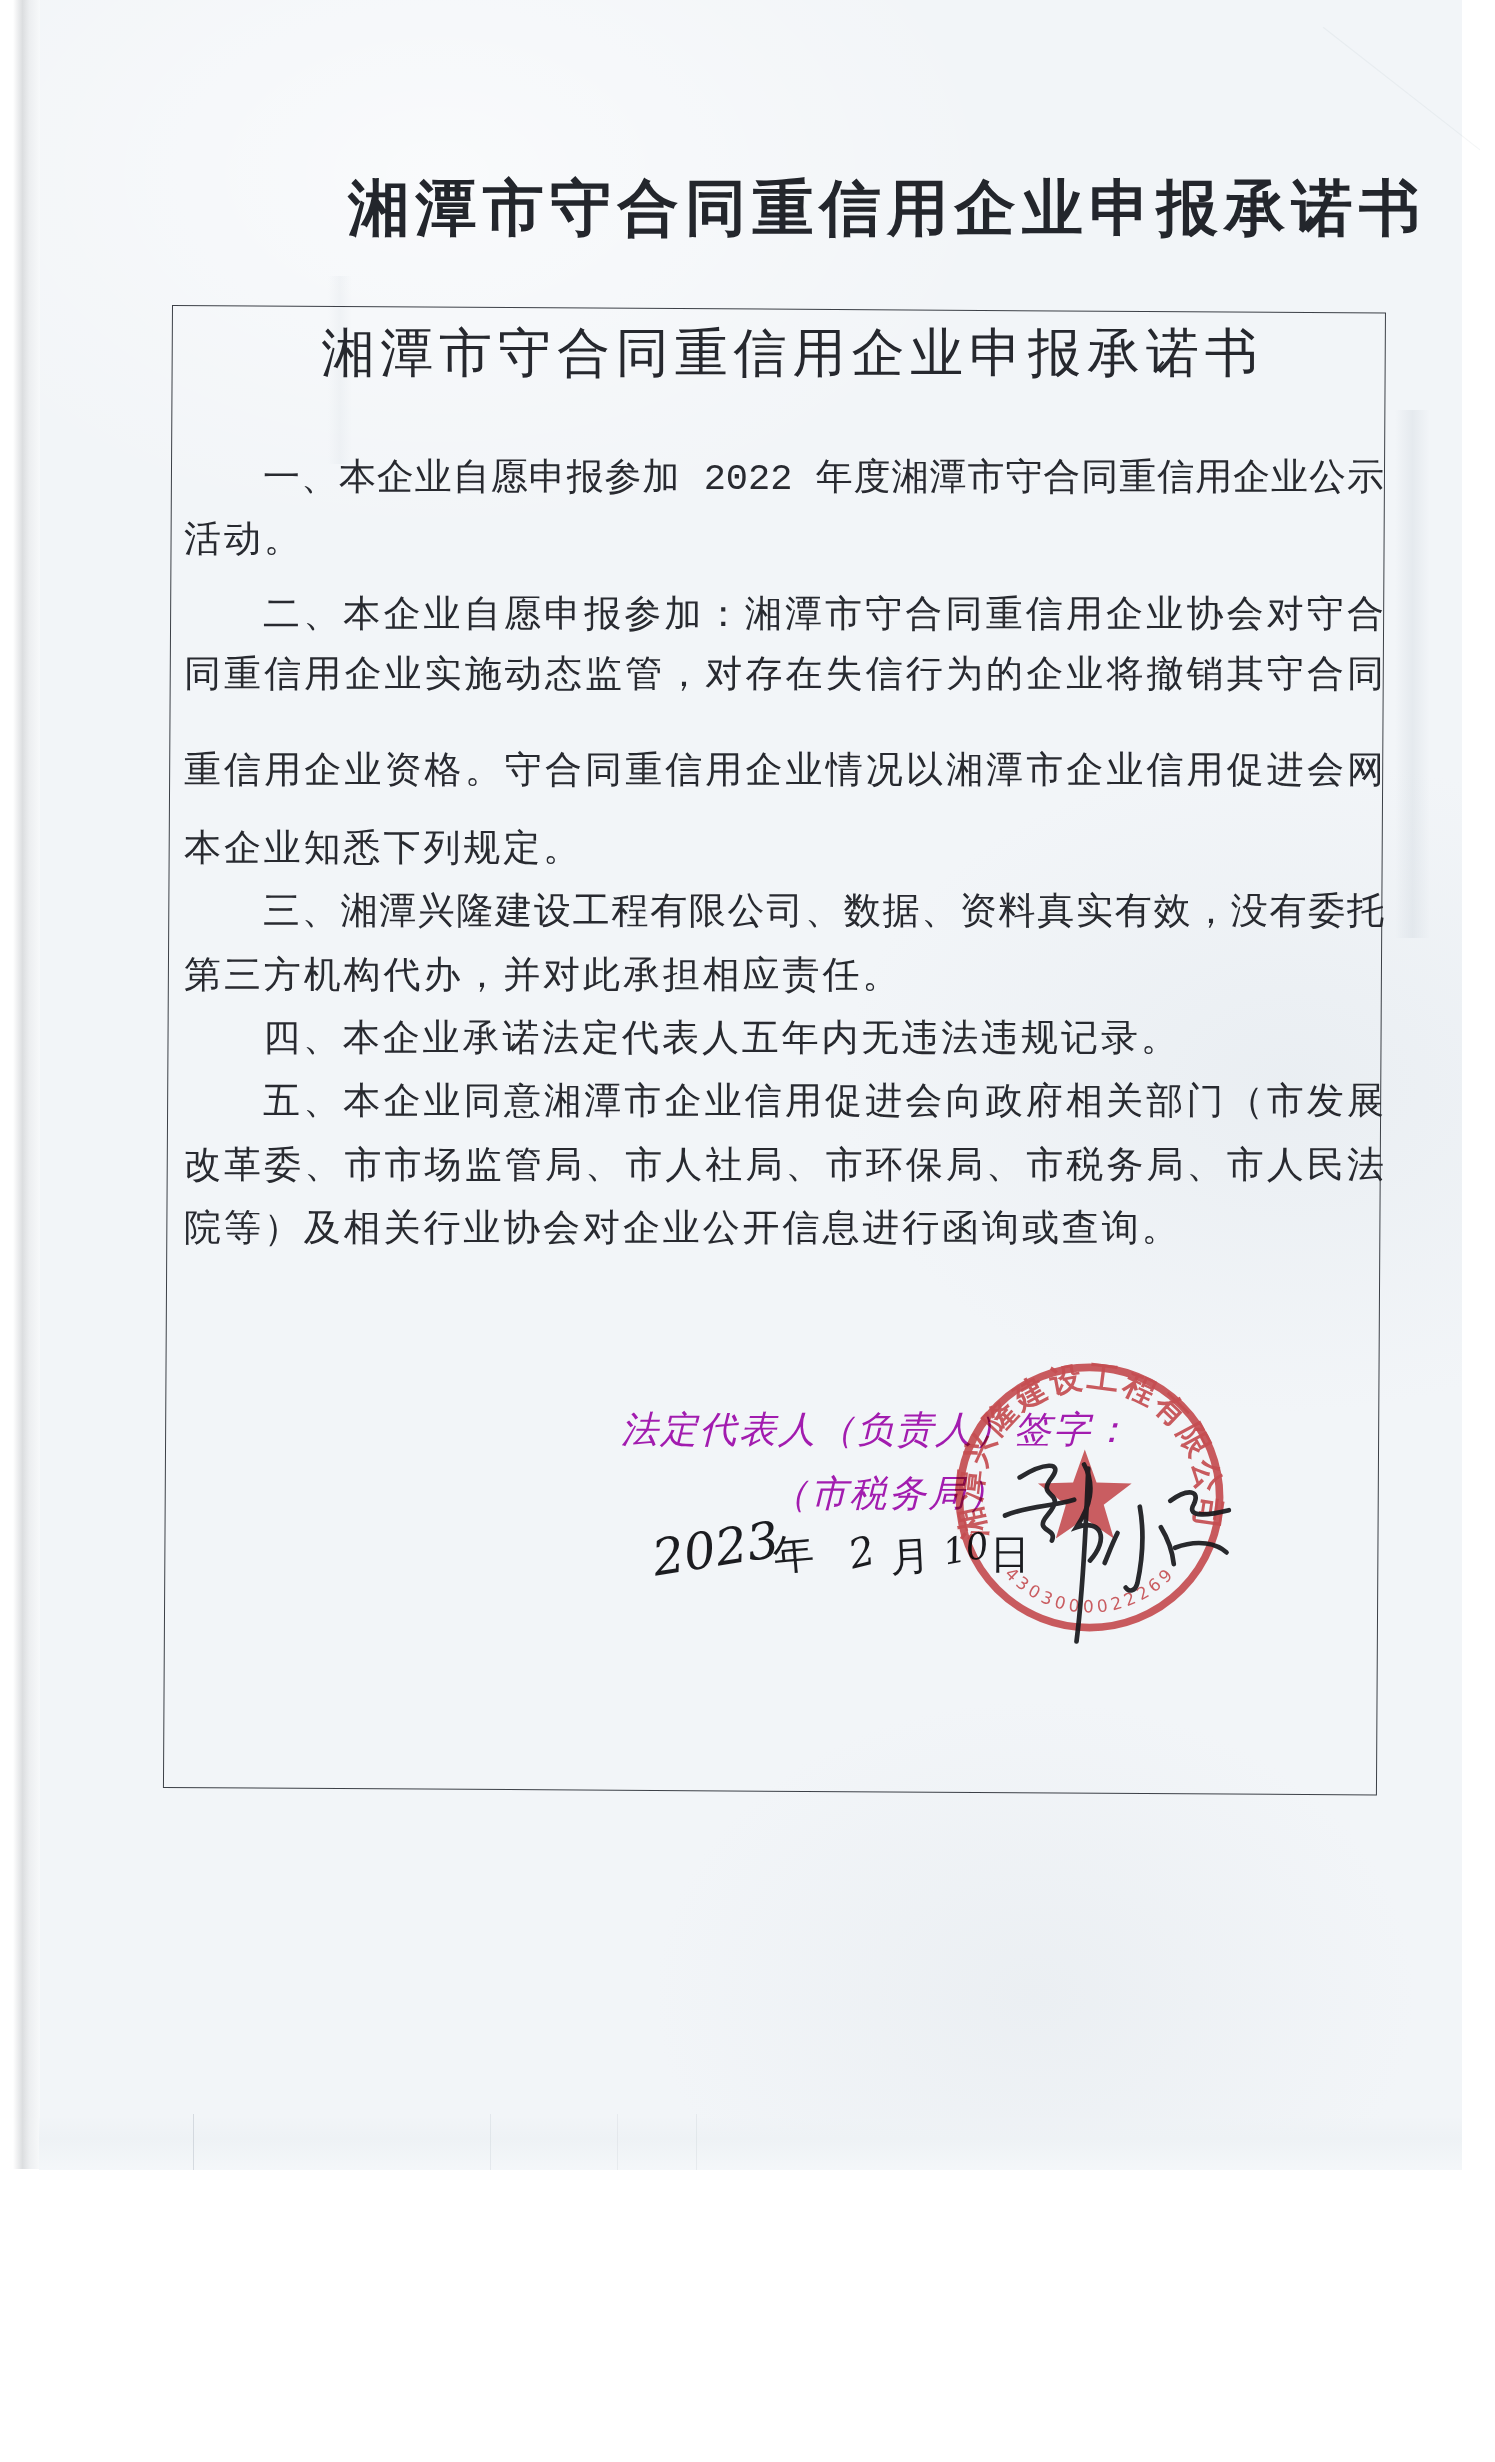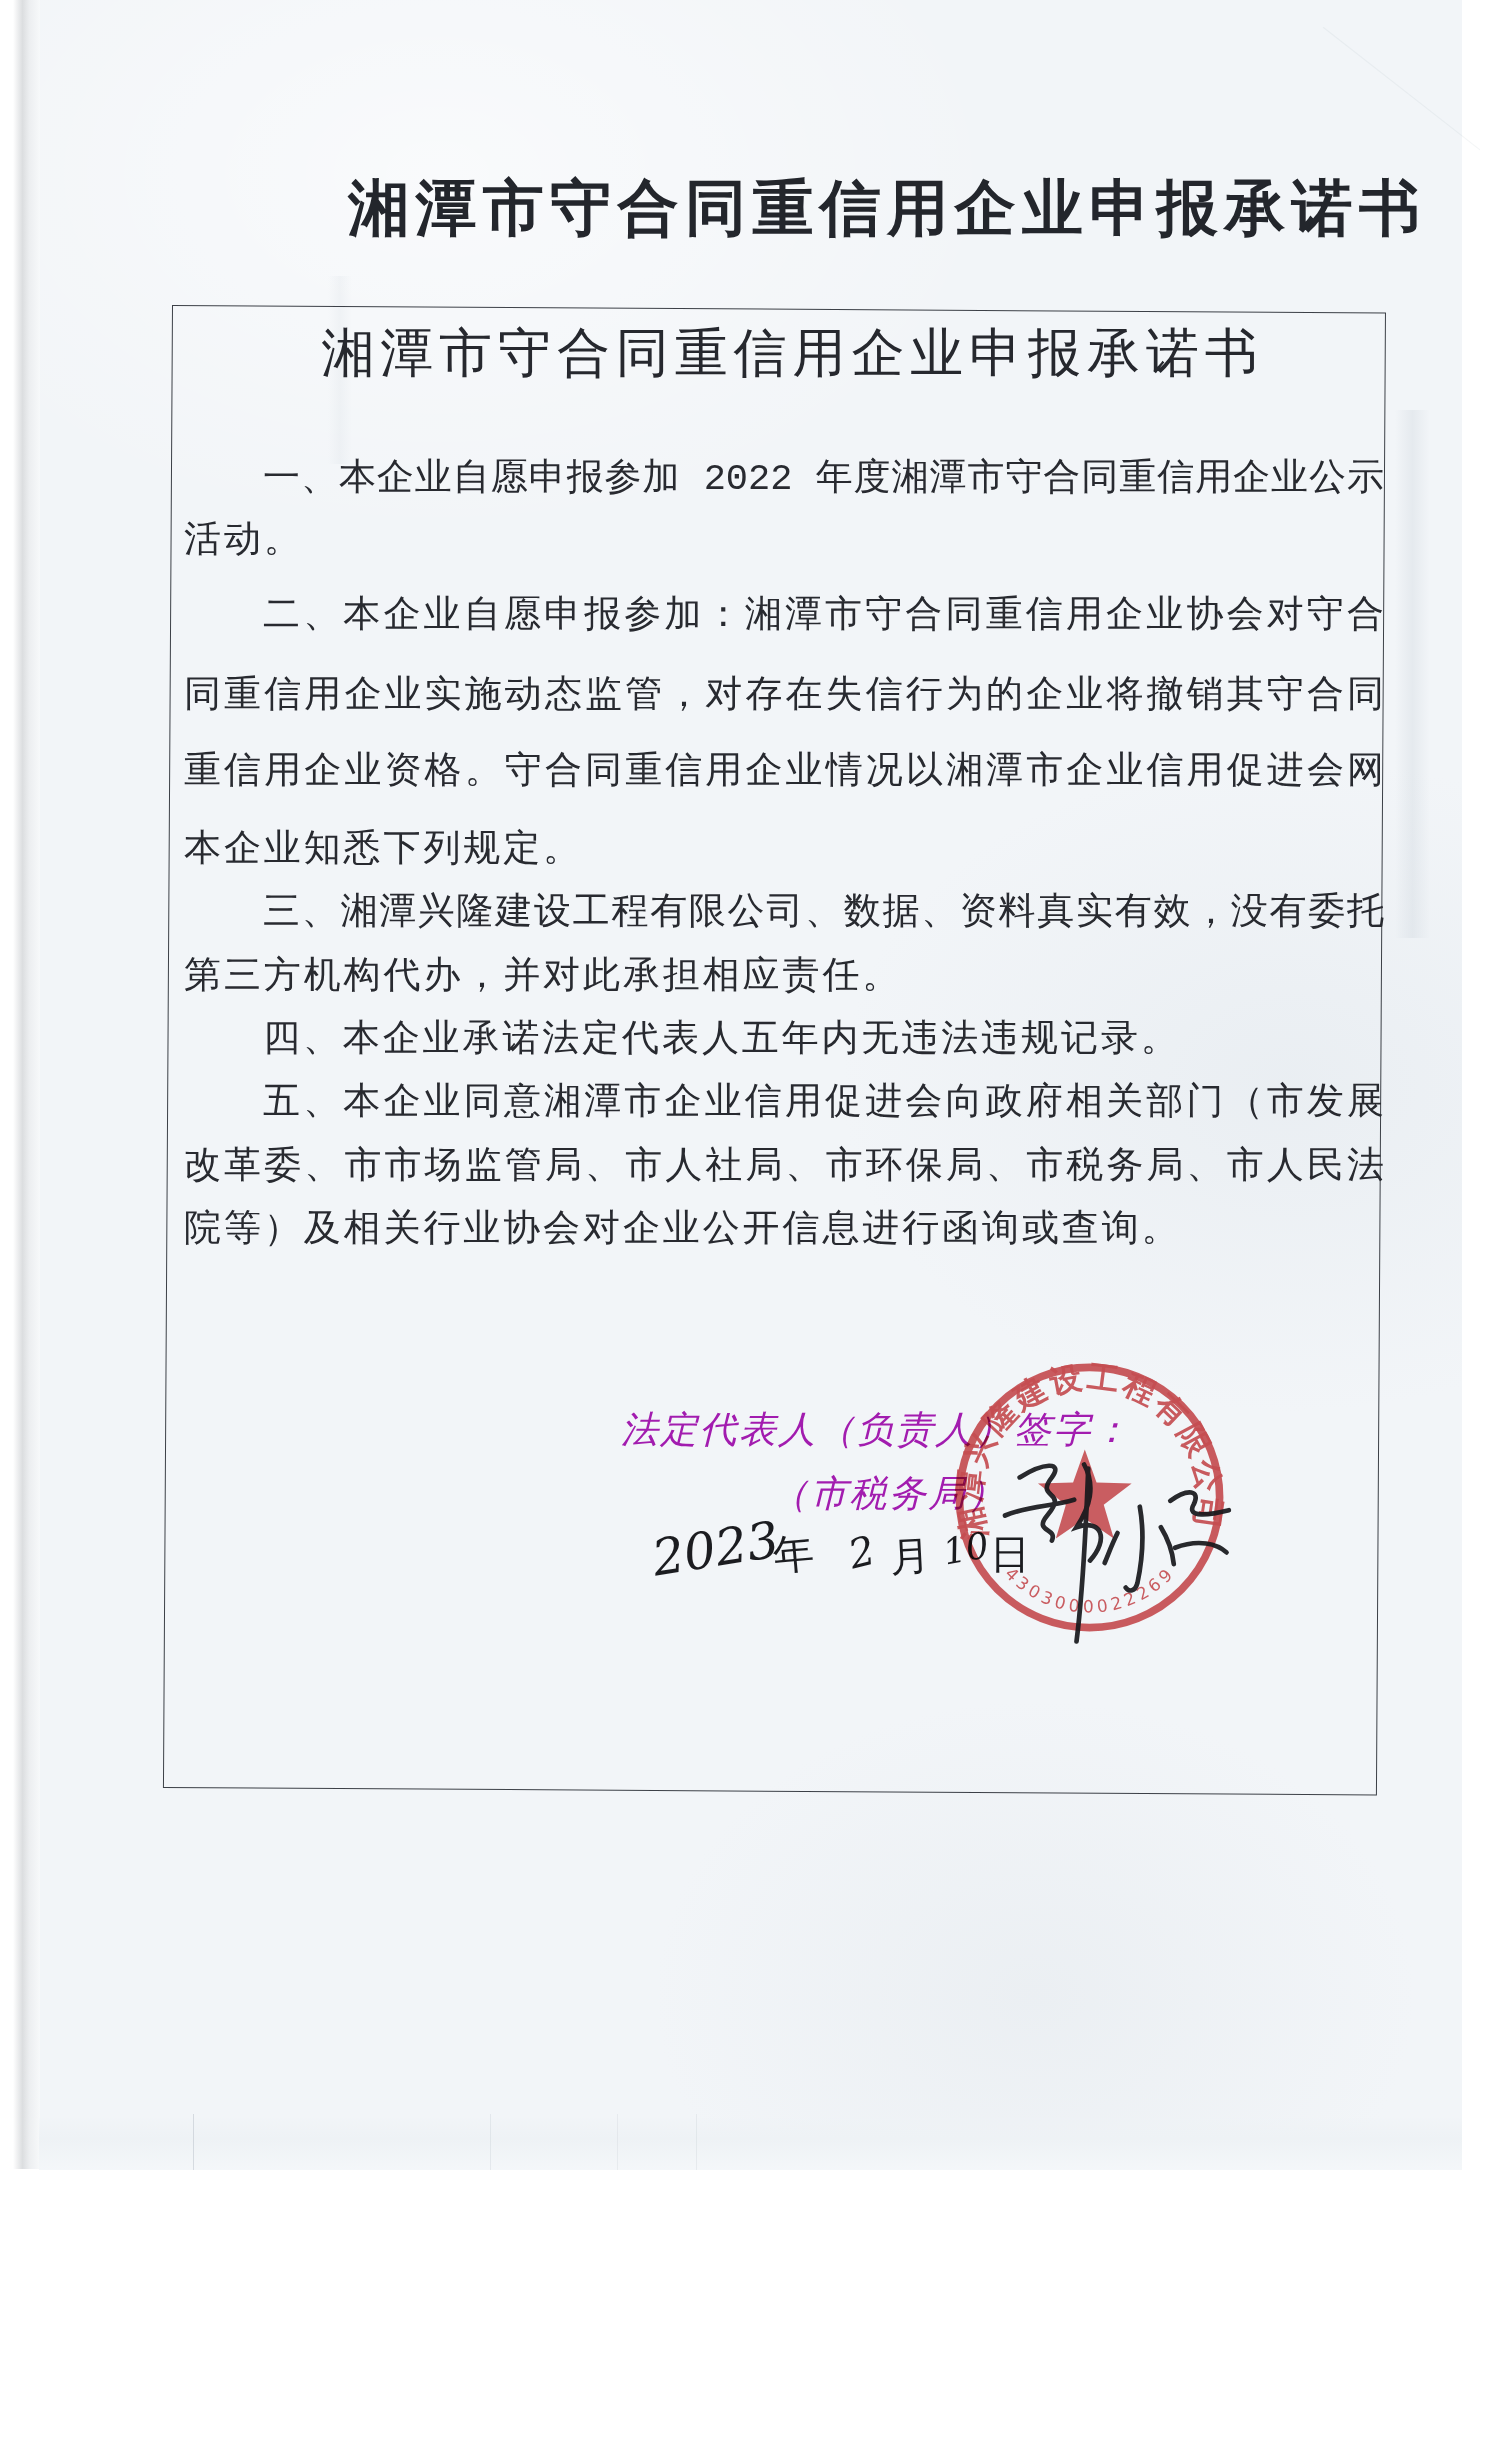--- a/index.html
+++ b/index.html
@@ -91,21 +91,21 @@
 
 <div class="main-title">湘潭市守合同重信用企业申报承诺书</div>
 
 <div class="doc-box"></div>
 <div class="box-title">湘潭市守合同重信用企业申报承诺书</div>
 
 <div class="bline just ind" style="top:459px">一、本企业自愿申报参加 2022 年度湘潭市守合同重信用企业公示</div>
 <div class="bline" style="top:521px">活动。</div>
 
 <div class="bline just ind" style="top:596px">二、本企业自愿申报参加：湘潭市守合同重信用企业协会对守合</div>
-<div class="bline just" style="top:676px">同重信用企业实施动态监管，对存在失信行为的企业将撤销其守合同</div>
+<div class="bline just" style="top:656px">同重信用企业实施动态监管，对存在失信行为的企业将撤销其守合同</div>
 <div class="bline just" style="top:752px">重信用企业资格。守合同重信用企业情况以湘潭市企业信用促进会网</div>
 <div class="bline" style="top:830px">本企业知悉下列规定。</div>
 
 <div class="bline just ind" style="top:893px">三、湘潭兴隆建设工程有限公司、数据、资料真实有效，没有委托</div>
 <div class="bline" style="top:957px">第三方机构代办，并对此承担相应责任。</div>
 
 <div class="bline ind" style="top:1020px">四、本企业承诺法定代表人五年内无违法违规记录。</div>
 
 <div class="bline just ind" style="top:1083px">五、本企业同意湘潭市企业信用促进会向政府相关部门（市发展</div>
 <div class="bline just" style="top:1147px">改革委、市市场监管局、市人社局、市环保局、市税务局、市人民法</div>

